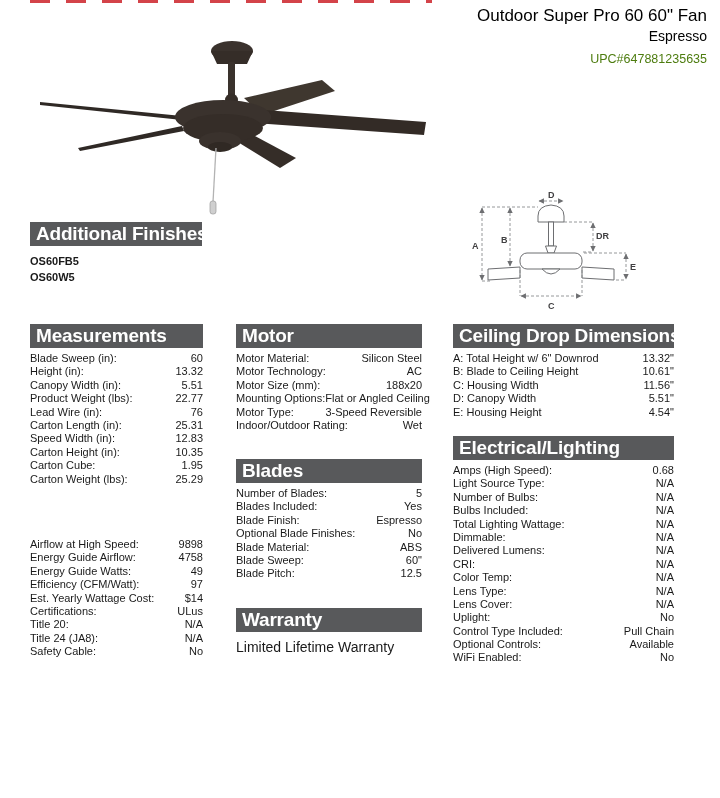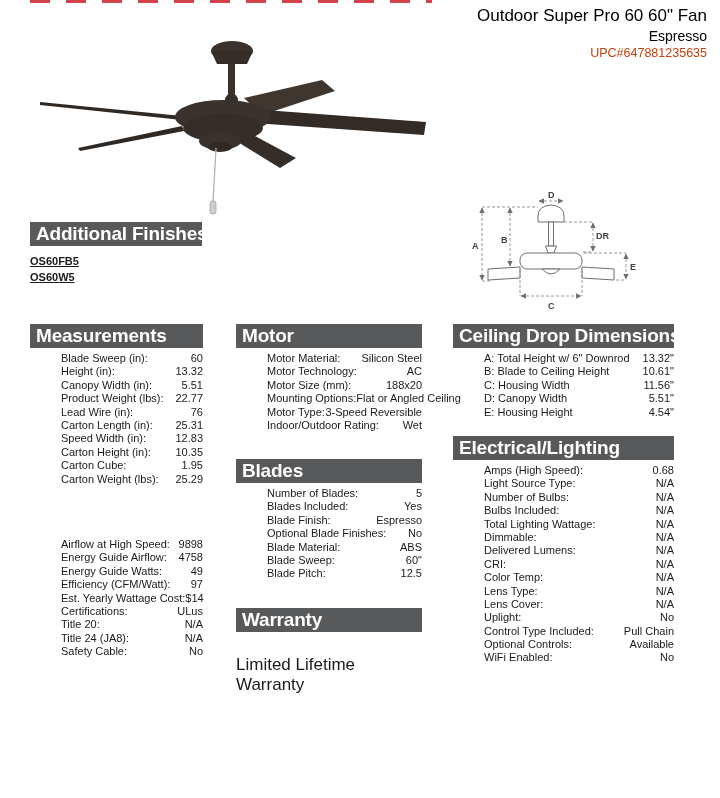--- a/index.html
+++ b/index.html
@@ -8,37 +8,37 @@
     font-family:"Liberation Sans","DejaVu Sans",sans-serif;color:#1a1a1a;
   }
   .top-clip{
     position:absolute;left:30px;top:0;width:402px;height:3px;
     background:repeating-linear-gradient(90deg,#cc2229 0 20px,transparent 20px 36px);
     opacity:.85;
   }
   .title-block{position:absolute;top:5px;right:13px;text-align:right;line-height:1.25;}
   .title-block .title{font-size:17px;color:#000;}
   .title-block .finish{font-size:14px;color:#000;margin-top:2px;}
-  .title-block .upc{font-size:12.5px;color:#c2410c;margin-top:0;}
+  .title-block .upc{font-size:12.5px;color:#4d7c0f;margin-top:6px;}
   .section{position:absolute;}
   .section-header{
     background:#58595b;color:#ffffff;font-weight:bold;font-size:19px;
     letter-spacing:-0.2px;height:24px;line-height:24px;padding-left:6px;
     white-space:nowrap;overflow:hidden;
   }
   .rows{margin-top:4px;}
   .spec-row{
     display:flex;justify-content:space-between;align-items:baseline;
     font-size:11px;height:13.4px;line-height:13.4px;white-space:nowrap;
   }
-  .spec-row .lbl{text-align:left;margin-left:31px;}
+  .spec-row .lbl{text-align:left;}
   .spec-row .val{text-align:right;}
-  .finish-list{margin-top:7px;text-decoration:underline;}
+  .finish-list{margin-top:7px;}
   .finish-item{font-size:11px;font-weight:bold;line-height:16px;}
-  .warranty-text{font-size:17px;margin-top:23px;}
+  .warranty-text{font-size:14px;margin-top:7px;}
   svg text{font-family:"Liberation Sans","DejaVu Sans",sans-serif;}
   .abs{position:absolute;}
 </style>
 </head>
 <body>
 
 <div class="page">
 
   <div class="top-clip"></div>
 

